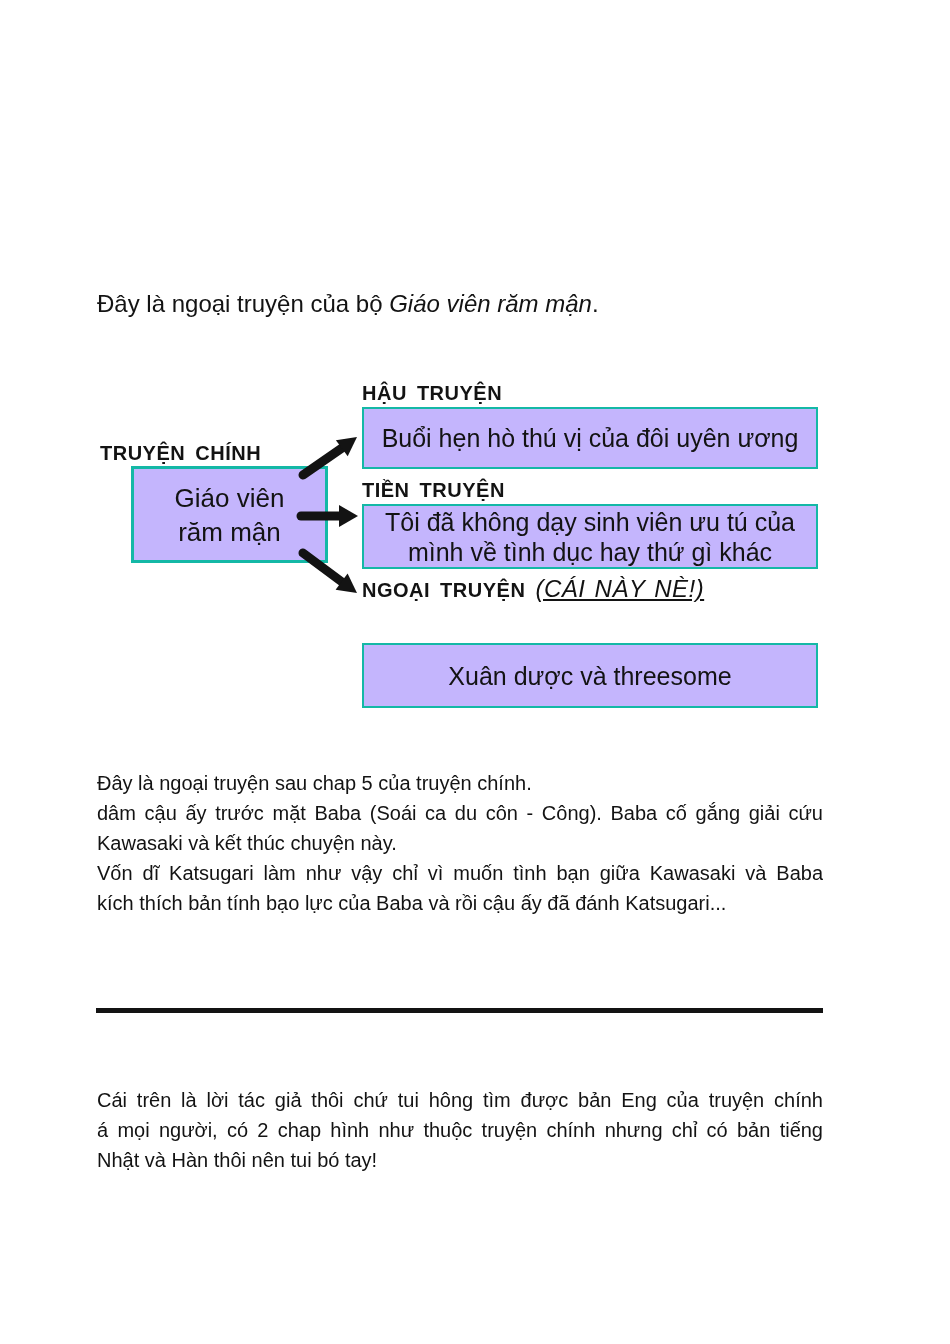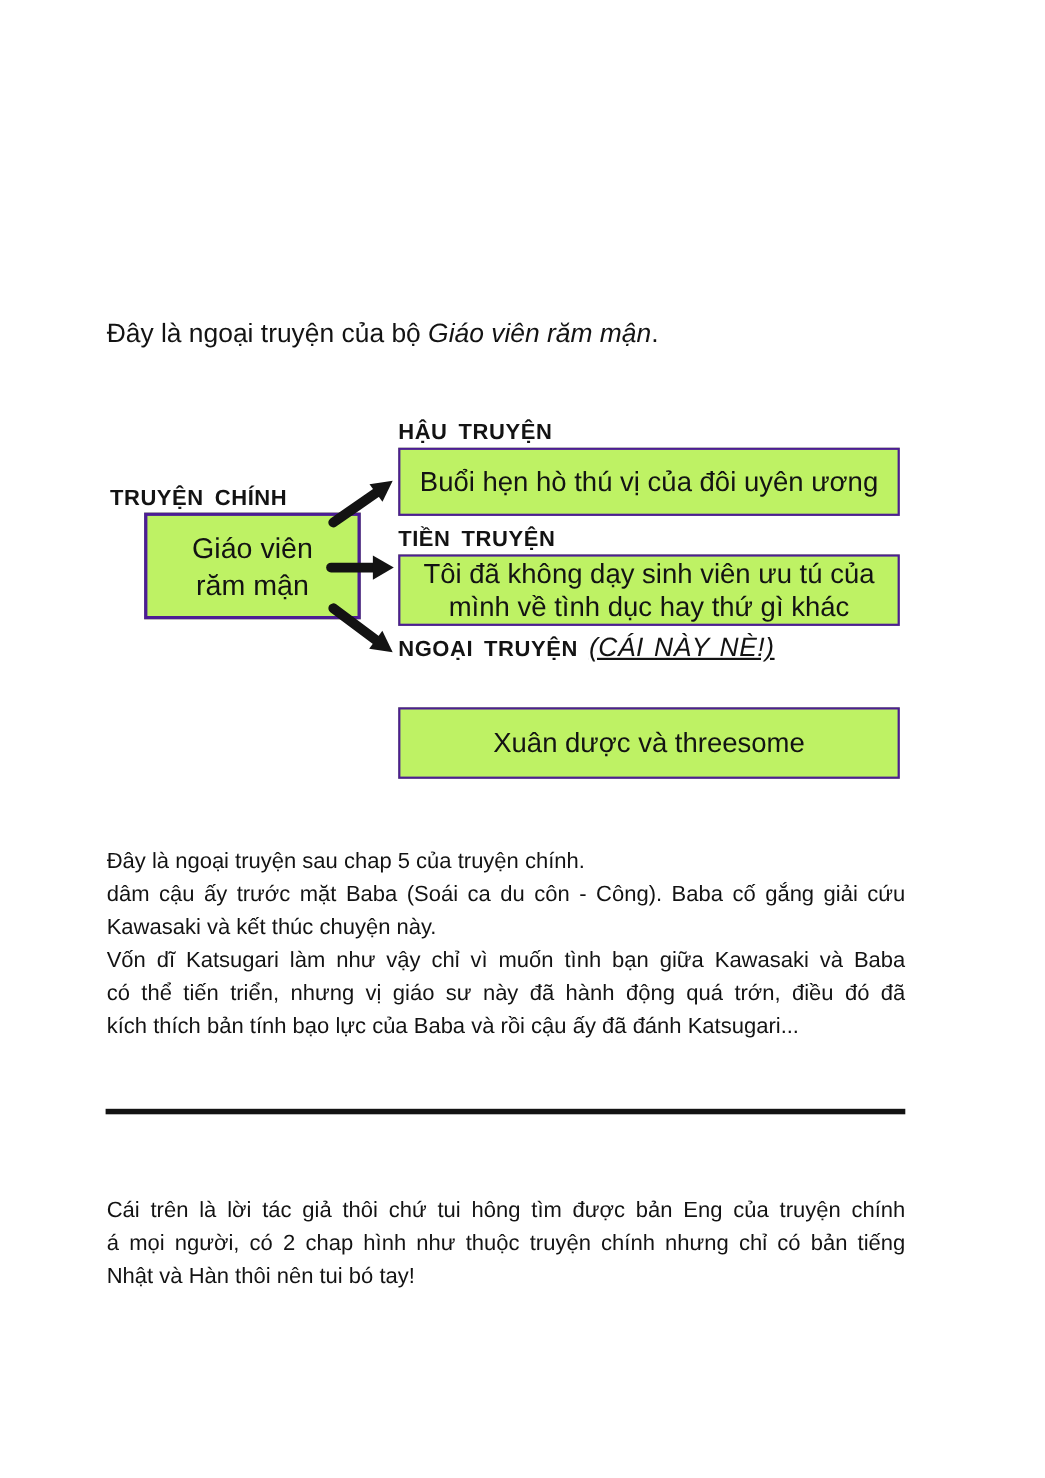--- a/index.html
+++ b/index.html
@@ -26,28 +26,28 @@
 
   
   .diag-label {
     font-weight: bold;
     font-size: 20px;
     letter-spacing: 0.5px;
     word-spacing: 4px;
     white-space: nowrap;
   }
   .diag-box {
-    border: 2px solid #4c1d95;
+    border: 2px solid #14b8a6;
     box-sizing: border-box;
     display: flex;
     flex-direction: column;
     align-items: center;
     justify-content: center;
     text-align: center;
-    background: #bef264;
+    background: #c4b5fd;
   }
   .diag-box .bx-line {
     font-size: 25px;
     line-height: 30px;
     white-space: nowrap;
   }
   .main-label { left: 100px; top: 442px; }
   .main-box {
     left: 100px; top: 466px; width: 197px; height: 97px;
     border-width: 3px;
@@ -143,21 +143,20 @@
     <div class="bx-line">Xuân dược và threesome</div>
   </div>
 
 </div>
 
 <div class="abs para synopsis">
   <div class="line">Đây là ngoại truyện sau chap 5 của truyện chính.</div>
   <div class="line stretch">dâm cậu ấy trước mặt Baba (Soái ca du côn - Công). Baba cố gắng giải cứu</div>
   <div class="line">Kawasaki và kết thúc chuyện này.</div>
   <div class="line stretch">Vốn dĩ Katsugari làm như vậy chỉ vì muốn tình bạn giữa Kawasaki và Baba</div>
-  <div class="line stretch">có thể tiến triển, nhưng vị giáo sư này đã hành động quá trớn, điều đó đã</div>
   <div class="line">kích thích bản tính bạo lực của Baba và rồi cậu ấy đã đánh Katsugari...</div>
 </div>
 
 <div class="abs divider"></div>
 
 <div class="abs para footnote">
   <div class="line stretch">Cái trên là lời tác giả thôi chứ tui hông tìm được bản Eng của truyện chính</div>
   <div class="line stretch">á mọi người, có 2 chap hình như thuộc truyện chính nhưng chỉ có bản tiếng</div>
   <div class="line">Nhật và Hàn thôi nên tui bó tay!</div>
 </div>

